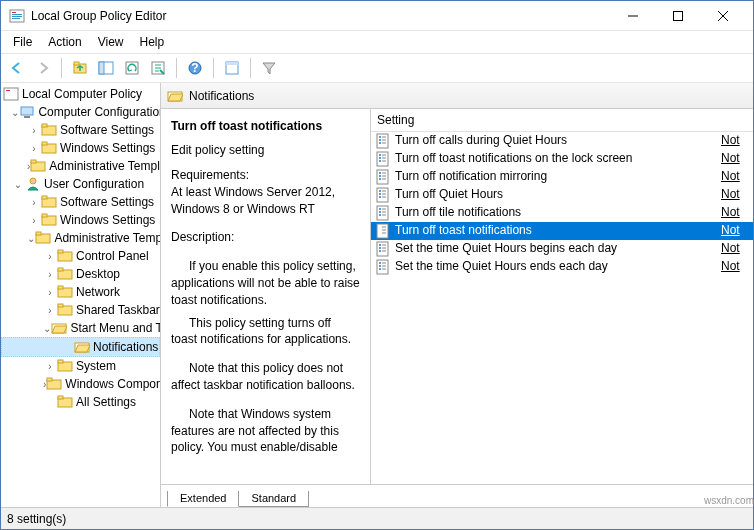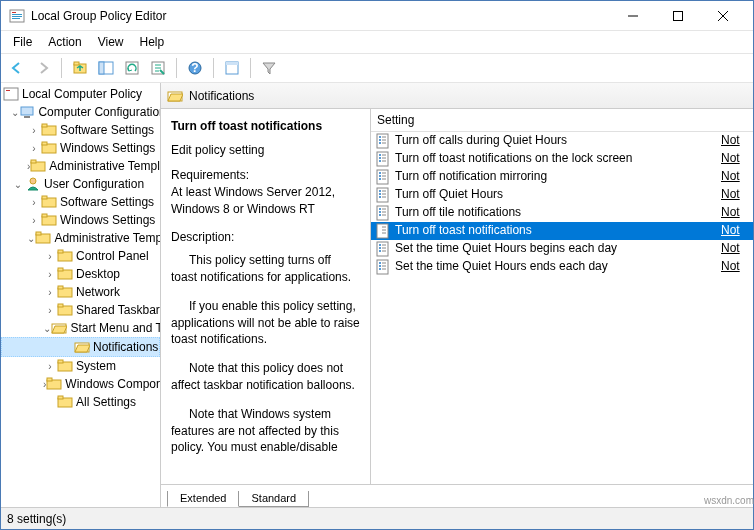--- a/index.html
+++ b/index.html
@@ -351,22 +351,22 @@
         <div class="editline">
           <span>Edit</span>
           <span class="editlink">policy setting</span>
         </div>
         <div class="sect">
           <div>Requirements:</div>
           <div>At least Windows Server 2012, Windows 8 or Windows RT</div>
         </div>
         <div class="sect">
           <div>Description:</div>
+          <div style="text-indent:1.5em; margin-top:12px">If you enable this policy setting, applications will not be able to raise toast notifications.</div>
           <div style="text-indent:1.5em; margin-top:6px">This policy setting turns off toast notifications for applications.</div>
-          <div style="text-indent:1.5em; margin-top:12px">If you enable this policy setting, applications will not be able to raise toast notifications.</div>
           <div style="text-indent:1.5em; margin-top:12px">Note that this policy does not affect taskbar notification balloons.</div>
           <div style="text-indent:1.5em; margin-top:12px">Note that Windows system features are not affected by this policy.  You must enable/disable</div>
         </div>
       </div>
       <div class="list-pane">
         <div class="list-header">
           <div class="list-col">Setting</div>
         </div>
         <div class="list-body" id="list-body">
             <div class="list-row">

